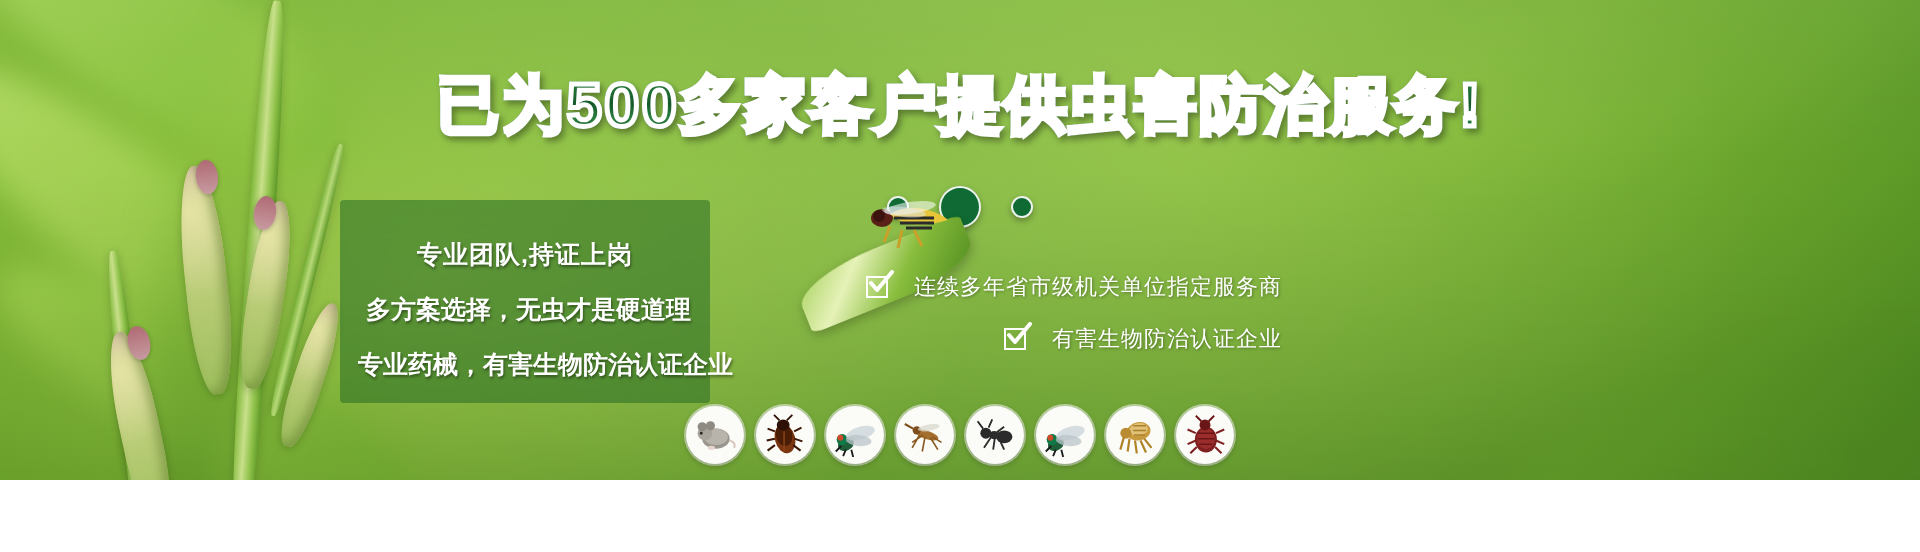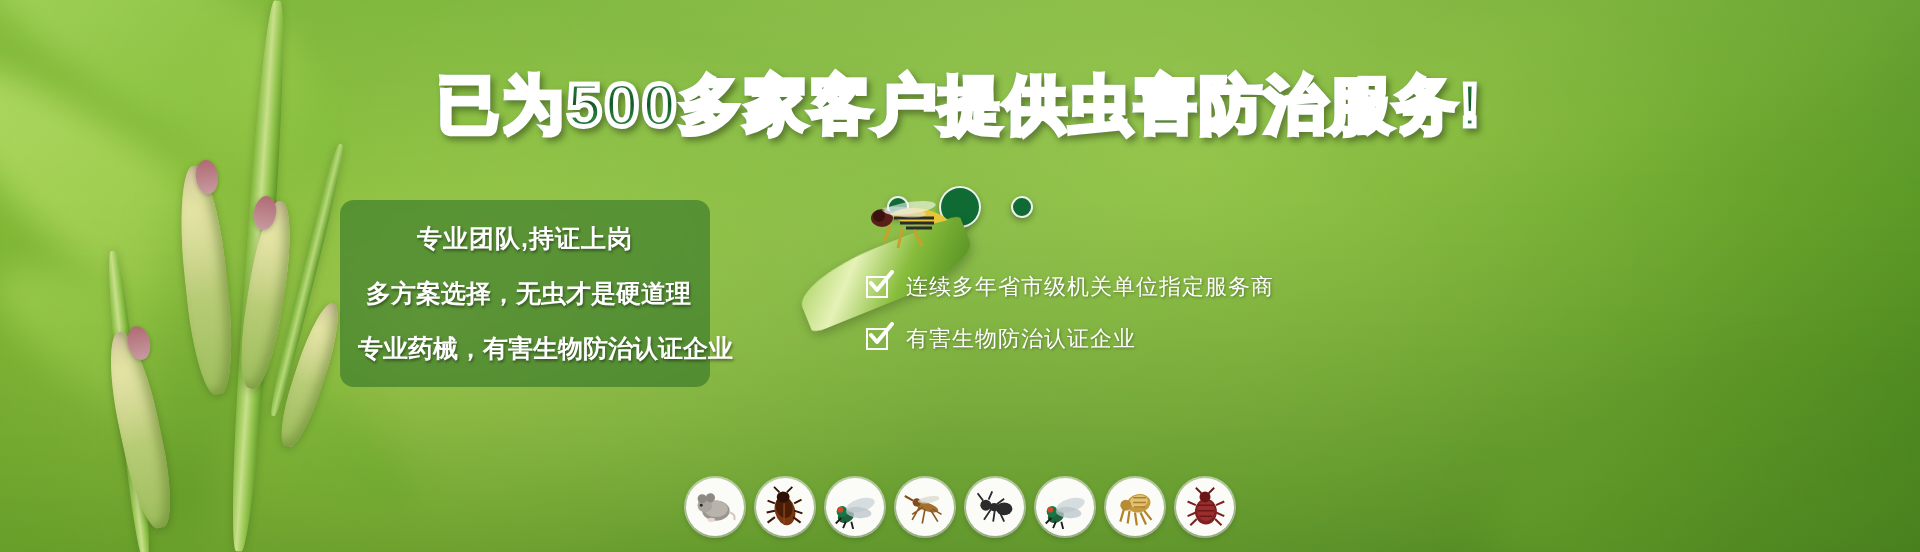--- a/index.html
+++ b/index.html
@@ -4,21 +4,21 @@
 <title>Pest Control Banner</title>
 <style>
   html, body {
     margin: 0;
     padding: 0;
     background: #ffffff;
   }
   #banner {
     position: relative;
     width: 1920px;
-    height: 552px;
+    height: 480px;
     overflow: hidden;
     font-family: "Liberation Sans", "DejaVu Sans", sans-serif;
     background: #d946ef;
   }
 
   
   .bg-base {
     position: absolute;
     inset: 0;
     background:
@@ -126,23 +126,23 @@
   }
   .dot.small { width: 18px; height: 18px; }
   .dot.big   { width: 38px; height: 38px; }
 
   
   .slogan-panel {
     position: absolute;
     left: 340px;
     top: 200px;
     width: 370px;
-    padding: 16px 18px 20px 18px;
+    padding: 32px 18px 20px 18px;
     box-sizing: border-box;
-    border-radius: 14px;
+    border-radius: 4px;
     background: rgba(40, 108, 36, 0.55);
     backdrop-filter: blur(1px);
   }
   .slogan-line {
     color: #ffffff;
     font-weight: 700;
     text-align: center;
     text-shadow: 1px 2px 3px rgba(0,0,0,0.45);
     white-space: nowrap;
   }
@@ -152,22 +152,23 @@
 
   
   .checklist {
     position: absolute;
     left: 866px;
     top: 272px;
   }
   .check-row {
     display: flex;
     align-items: center;
-    gap: 14px;
+    gap: 22px;
     margin-bottom: 22px;
+    justify-content: flex-end;
   }
   .check-box {
     width: 26px;
     height: 26px;
     flex: 0 0 26px;
     position: relative;
   }
   .check-box .sq {
     position: absolute;
     left: 0; top: 2px;

